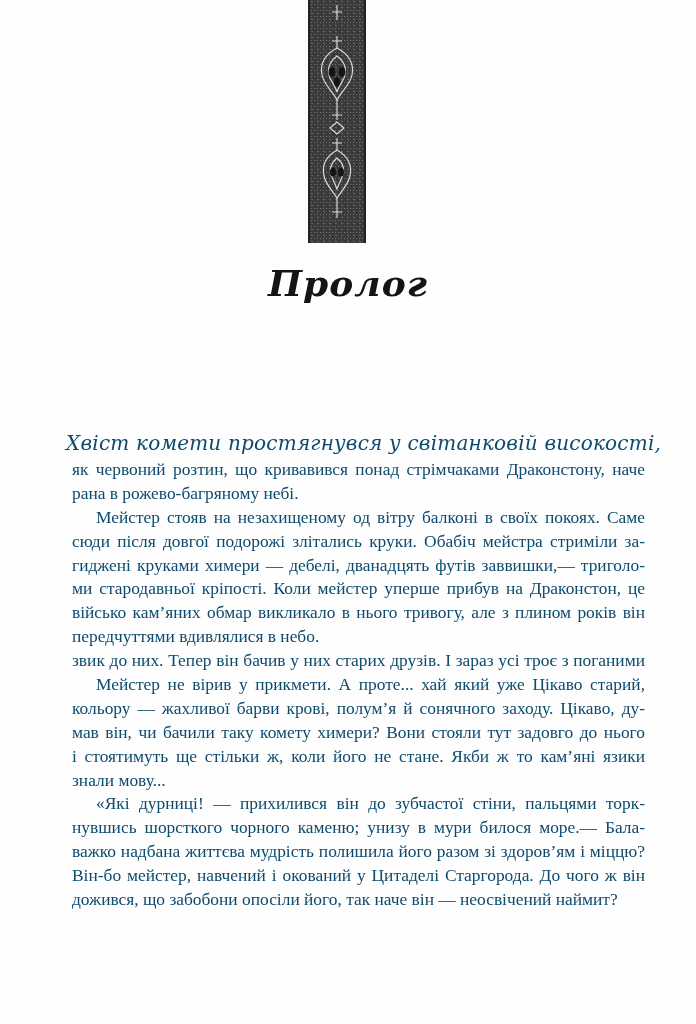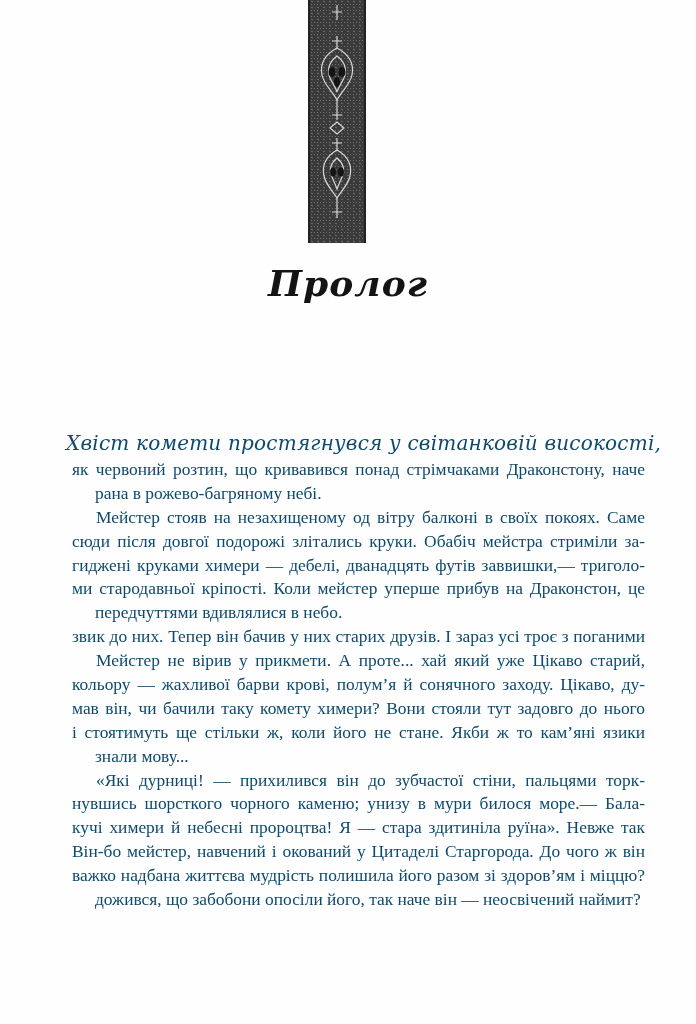--- a/index.html
+++ b/index.html
@@ -19,21 +19,21 @@
     font-family: "DejaVu Serif", serif; font-style: italic; font-weight: bold;
     font-size: 36px; color: #141414; letter-spacing: 1px;
   }
 
   .text {
     position: absolute; left: 72px; width: 573px; top: 428px;
     font-family: "Liberation Serif", serif; font-size: 17.4px; line-height: 23.9px;
     color: #0c4a6e; text-align: justify;
   }
   .line { display: block; white-space: nowrap; text-align-last: justify; height: 23.9px; }
-  .line.last { text-align-last: left; margin-left: 23px; }
+  .line.last { text-align-last: left; }
   .line.indent { padding-left: 24px; }
   .drop {
     font-family: "DejaVu Serif", serif; font-style: italic; font-size: 20px;
     height: 30px; line-height: 30px; margin-left: -6px; letter-spacing: 0.2px;
   }
 </style>
 </head>
 <body>
 
 <div class="page">
@@ -77,34 +77,34 @@
     <div>
       <span class="line">як червоний розтин, що кривавився понад стрімчаками Драконстону, наче</span>
       <span class="line last">рана в рожево-багряному небі.</span>
     </div>
 
     <div>
       <span class="line indent">Мейстер стояв на незахищеному од вітру балконі в своїх покоях. Саме</span>
       <span class="line">сюди після довгої подорожі злітались круки. Обабіч мейстра стриміли за-</span>
       <span class="line">гиджені круками химери — дебелі, дванадцять футів заввишки,— триголо-</span>
       <span class="line">ми стародавньої кріпості. Коли мейстер уперше прибув на Драконстон, це</span>
+      <span class="line">військо кам’яних обмар викликало в нього тривогу, але з плином років він</span>
       <span class="line last">передчуттями вдивлялися в небо.</span>
       <span class="line">звик до них. Тепер він бачив у них старих друзів. І зараз усі троє з поганими</span>
     </div>
 
     <div>
       <span class="line indent">Мейстер не вірив у прикмети. А проте... хай який уже Цікаво старий,</span>
       <span class="line">кольору — жахливої барви крові, полум’я й сонячного заходу. Цікаво, ду-</span>
       <span class="line">мав він, чи бачили таку комету химери? Вони стояли тут задовго до нього</span>
       <span class="line">і стоятимуть ще стільки ж, коли його не стане. Якби ж то кам’яні язики</span>
       <span class="line last">знали мову...</span>
     </div>
 
     <div>
       <span class="line indent">«Які дурниці! — прихилився він до зубчастої стіни, пальцями торк-</span>
       <span class="line">нувшись шорсткого чорного каменю; унизу в мури билося море.— Бала-</span>
-      <span class="line">кучі химери й небесні пророцтва! Я — стара здитиніла руїна». Невже так</span>
+      <span class="line">важко надбана життєва мудрість полишила його разом зі здоров’ям і міццю?</span>
       <span class="line">Він-бо мейстер, навчений і окований у Цитаделі Старгорода. До чого ж він</span>
-      <span class="line">важко надбана життєва мудрість полишила його разом зі здоров’ям і міццю?</span>
       <span class="line last">дожився, що забобони опосіли його, так наче він — неосвічений наймит?</span>
     </div>
   </div>
 </div>
 
 </body></html>

